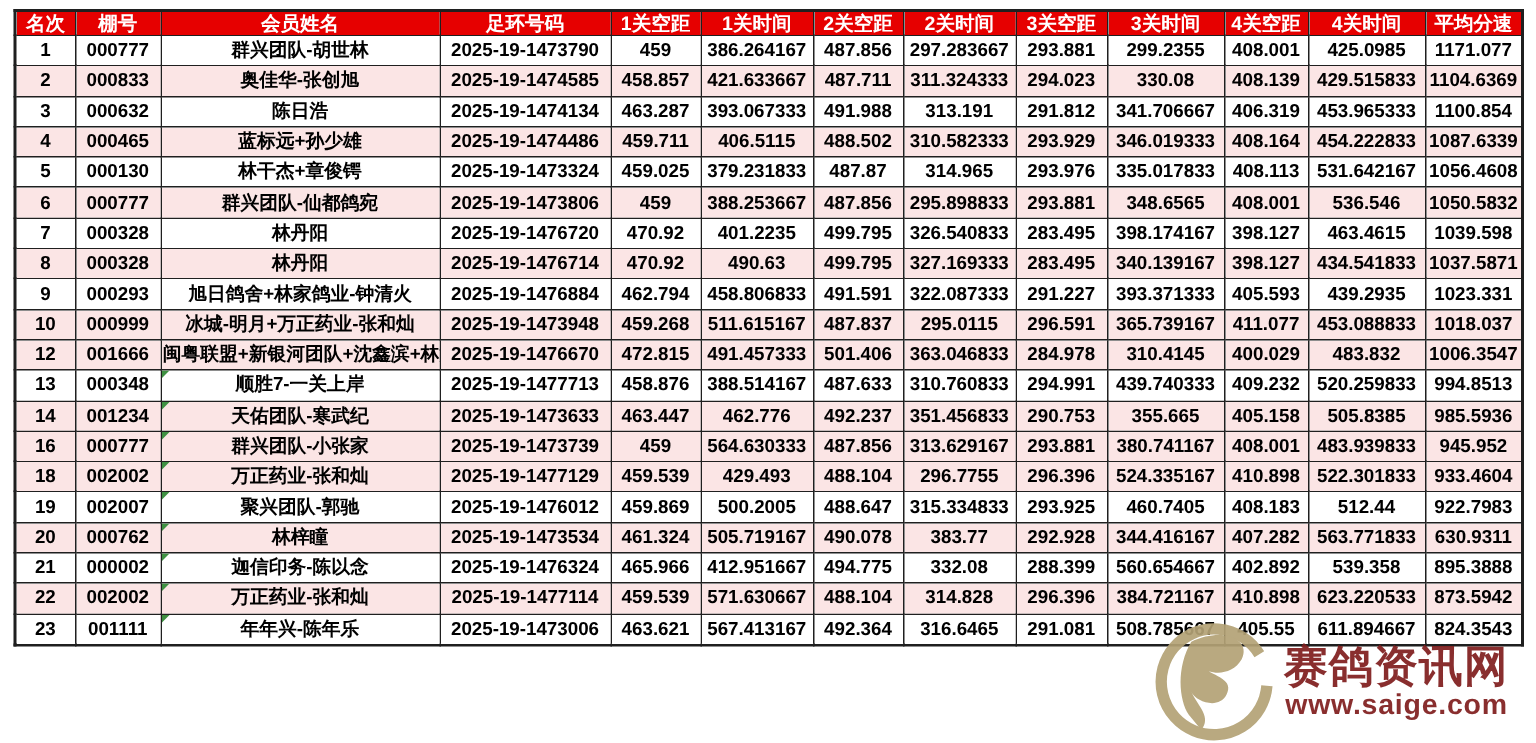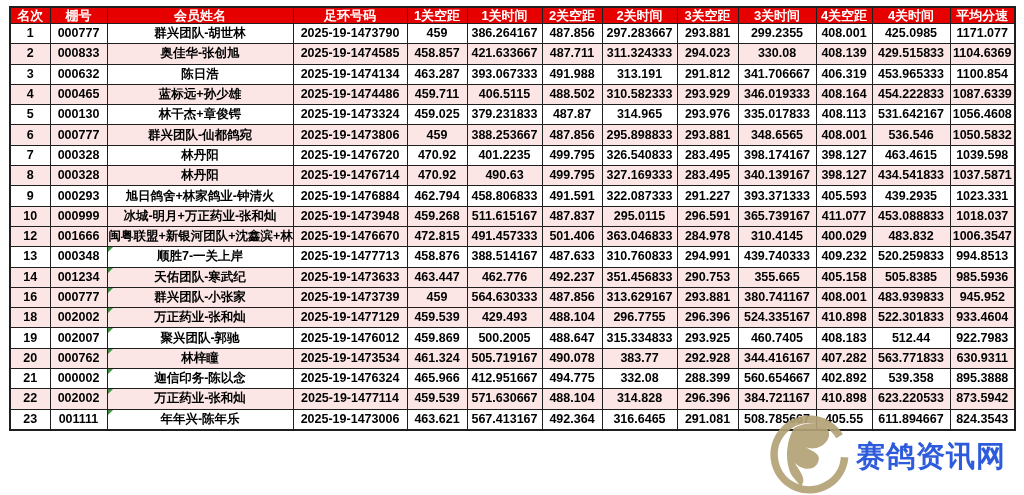--- a/index.html
+++ b/index.html
@@ -31,21 +31,21 @@
   }
   tbody tr.alt td{background:#fbe5e5;}
   td.flagged::before{
     content:"";position:absolute;left:0;top:0;
     border-top:5px solid #3f9142;border-right:5px solid transparent;
     width:0;height:0;
   }
   .watermark{
     position:absolute;right:8px;bottom:0px;width:248px;height:84px;
     display:flex;align-items:center;gap:2px;
-    color:#1d4ed8;opacity:0.92;pointer-events:none;z-index:5;
+    color:#7f1d1d;opacity:0.92;pointer-events:none;z-index:5;
   }
   .wm-logo{width:86px;height:84px;flex:0 0 auto;}
   .wm-text{display:flex;flex-direction:column;align-items:center;margin-top:6px;}
   .wm-title{font-size:29px;font-weight:700;letter-spacing:1px;line-height:30px;}
   .wm-url{font-size:19px;font-weight:700;line-height:22px;letter-spacing:0.5px;}
 </style>
 </head>
 <body>
 
 <div class="table-wrap">
@@ -387,14 +387,15 @@
   </table>
 </div>
 
 <div class="watermark">
   <svg class="wm-logo" viewBox="0 0 100 100" fill="none" stroke="#b3a276">
     <path d="M84 30 A42 42 0 1 0 90 55" stroke-width="9" fill="none"></path>
     <path d="M30 20 C55 8 78 18 70 34 C62 48 44 46 38 40 C50 48 64 50 58 62 C52 74 34 68 30 60 C36 72 46 80 38 90 L28 78 C20 66 18 40 30 20 Z" fill="#b3a276" stroke="none"></path>
   </svg>
   <div class="wm-text">
     <div class="wm-title">赛鸽资讯网</div>
+    <div class="wm-url">www.saige.com</div>
   </div>
 </div>
 
 </body></html>

